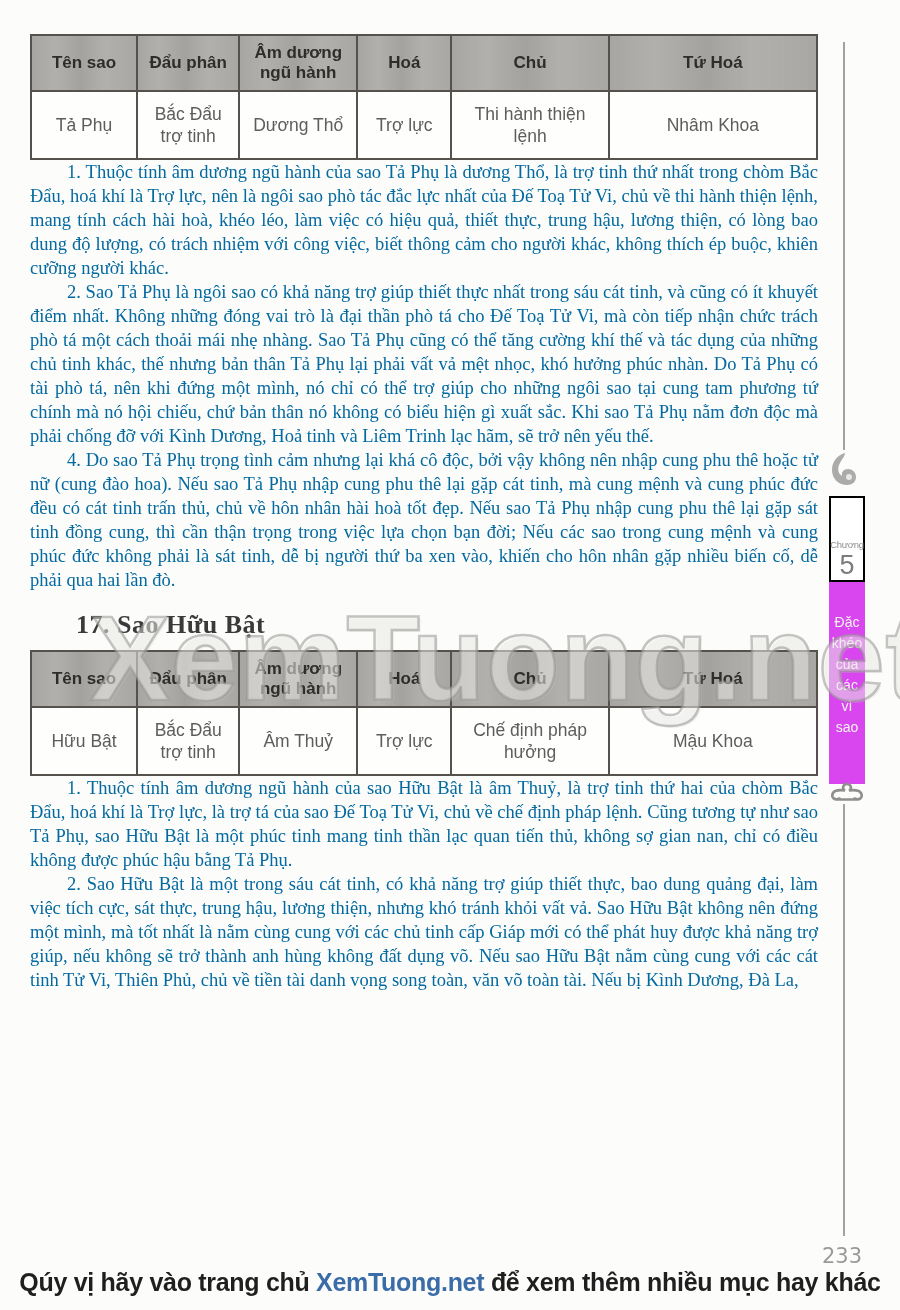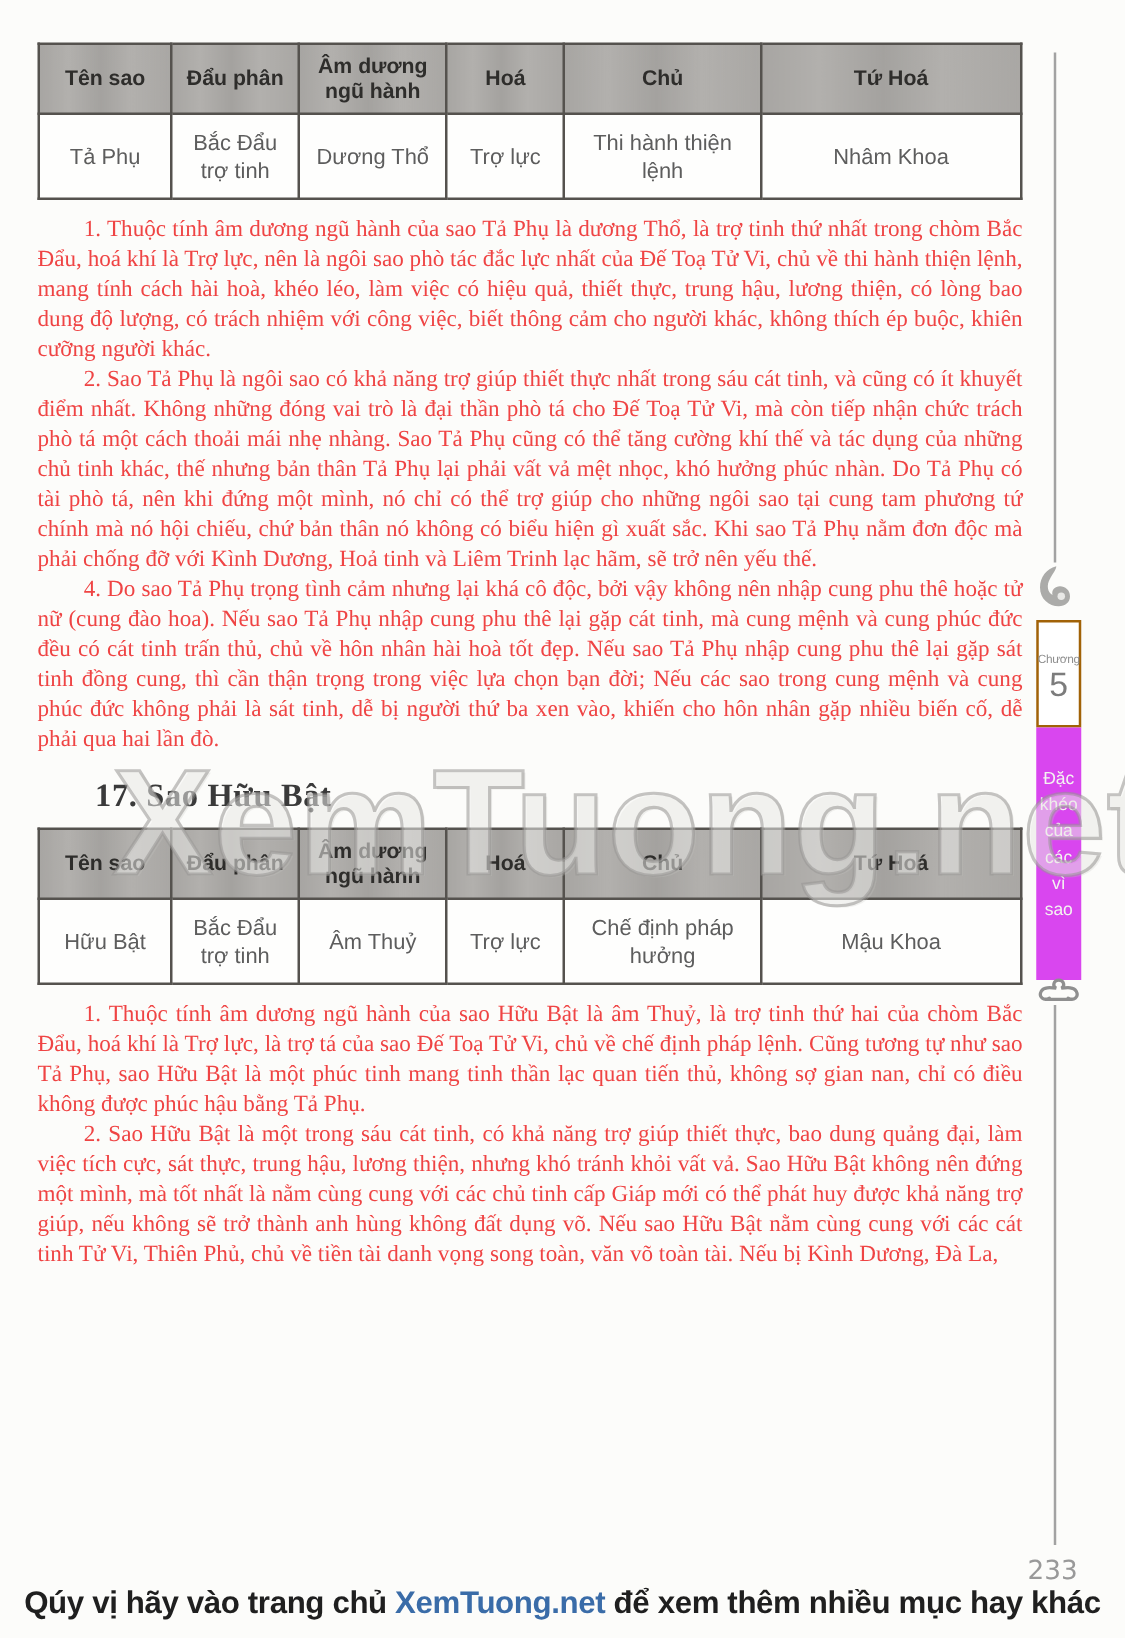--- a/index.html
+++ b/index.html
@@ -9,59 +9,59 @@
     font-family:"Liberation Serif", serif;
   }
   .content{position:absolute;left:30px;top:34px;width:788px;z-index:1;}
   h2.sec-heading{
     font-family:"Liberation Serif", serif;
     font-size:26px;font-weight:bold;color:#3a3a3a;
     letter-spacing:0.5px;margin:0 0 10px 46px;
   }
   section + section h2.sec-heading{margin-top:18px;}
   table.star-table{
-    width:100%;border-collapse:collapse;margin-bottom:12px;
+    width:100%;border-collapse:collapse;
     font-family:"Liberation Sans", sans-serif;table-layout:fixed;
   }
   table.star-table, table.star-table th, table.star-table td{
     border:2px solid #55524e;
   }
   table.star-table th{
     background:#b2b0ad;
     background-image:linear-gradient(90deg, rgba(90,88,85,0.12) 0%, rgba(0,0,0,0) 22%, rgba(90,88,85,0.16) 47%, rgba(0,0,0,0) 70%, rgba(90,88,85,0.10) 100%);
     color:#2e2d2b;font-size:17px;font-weight:bold;height:50px;padding:2px 3px;
   }
   table.star-table td{
     height:62px;font-size:17.5px;color:#5d5d5d;text-align:center;
     padding:2px 6px;background:#fefefd;line-height:22px;
   }
   .col1{width:13.5%;} .col2{width:13%;} .col3{width:15%;}
   .col4{width:12%;} .col5{width:20%;} .col6{width:26.5%;}
   p.body-par{
-    font-size:18.5px;line-height:24px;color:#ef4444;
+    font-size:18.5px;line-height:24px;color:#0369a1;
     text-align:justify;text-indent:37px;margin:0;
   }
   .watermark{
     position:absolute;left:90px;top:578px;z-index:4;
     font-family:"Liberation Sans", sans-serif;font-weight:bold;
     font-size:120px;line-height:160px;white-space:nowrap;
     color:rgba(246,246,243,0.40);
     -webkit-text-stroke:2.5px rgba(152,150,147,0.55);
     text-shadow:2px 2px 0 rgba(200,198,195,0.25);
     pointer-events:none;letter-spacing:1px;
   }
   .rail-line{position:absolute;left:843px;width:2px;background:#a2a2a2;z-index:2;}
   .line-top{top:42px;height:408px;}
   .line-bottom{top:804px;height:432px;}
   .yin-icon{position:absolute;left:830px;top:451px;width:28px;height:36px;z-index:2;}
   .chapter-box{
     position:absolute;left:829px;top:496px;width:36px;height:86px;
-    background:#ffffff;border:2px solid #a16207;box-sizing:border-box;
+    background:#ffffff;border:2px solid #000000;box-sizing:border-box;
     display:flex;flex-direction:column;justify-content:flex-end;align-items:center;
-    padding-bottom:17px;z-index:2;
+    padding-bottom:0;z-index:2;
   }
   .ch-label{font-family:"Liberation Sans", sans-serif;font-size:9.5px;color:#8e8e8e;letter-spacing:-0.3px;}
   .ch-num{font-family:"Liberation Sans", sans-serif;font-size:27px;color:#7c7c7c;line-height:30px;}
   .chapter-tab{
     position:absolute;left:829px;top:582px;width:36px;height:202px;
     background:#d946ef;box-sizing:border-box;z-index:2;
     display:flex;flex-direction:column;align-items:center;padding-top:30px;
   }
   .chapter-tab span{
     font-family:"Liberation Sans", sans-serif;font-size:14px;

